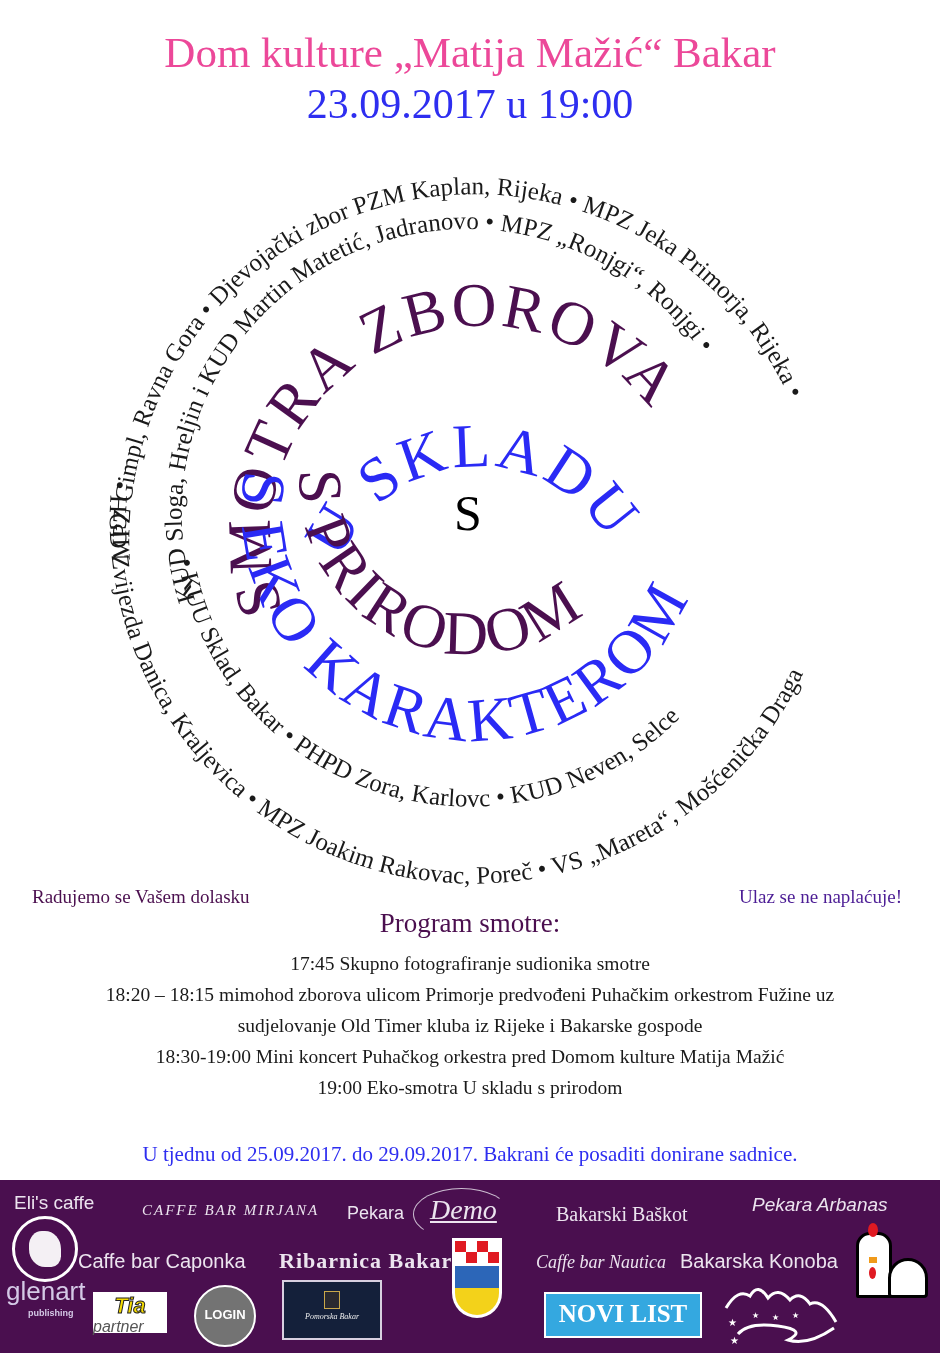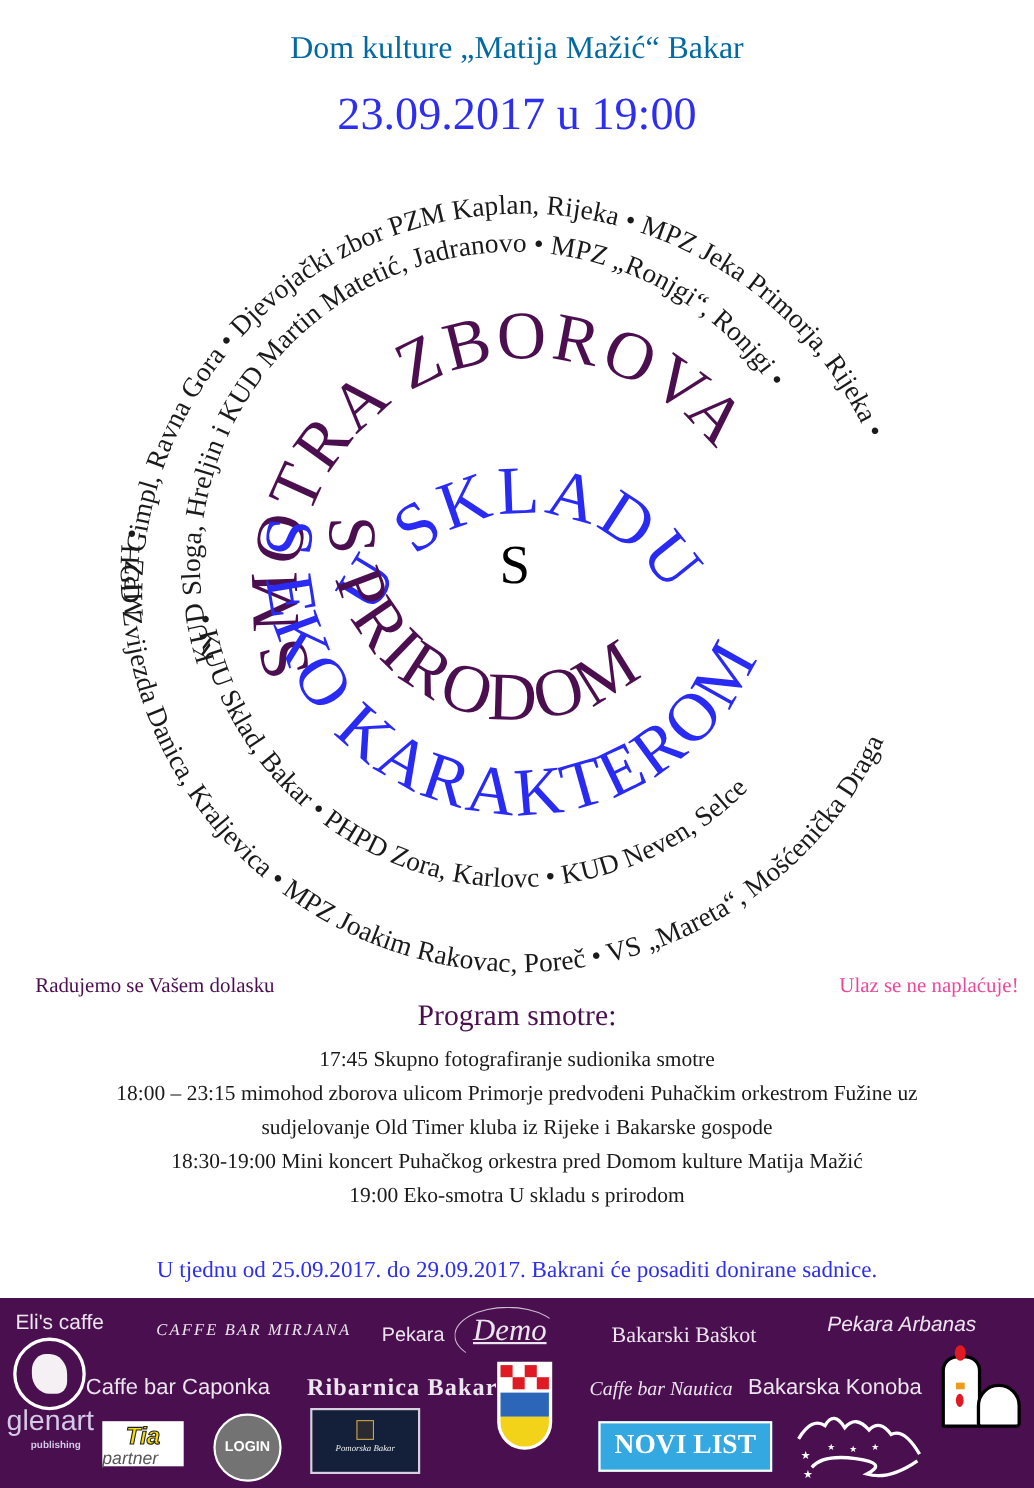--- a/index.html
+++ b/index.html
@@ -1,26 +1,26 @@
 <!DOCTYPE html>
 <html><head>
   <meta charset="utf-8">
   <style>
     html, body { margin: 0; padding: 0; background: #ffffff; }
     body { width: 940px; height: 1353px; position: relative; overflow: hidden; font-family: "Liberation Serif", "DejaVu Serif", serif; }
     .abs { position: absolute; }
-    .venue { left: 0; width: 940px; top: 28px; text-align: center; font-size: 29px; color: #0369a1; }
+    .venue { left: 0; width: 940px; top: 28px; text-align: center; font-size: 43px; color: #ec4899; }
     .datetime { left: 0; width: 940px; top: 80px; text-align: center; font-size: 42px; color: #2e2ef0; }
     svg.circle { position: absolute; left: 0; top: 130px; }
     .ring-text { font-family: "Liberation Serif", serif; font-size: 25px; fill: #1a1a1a; }
     .big-purple { font-family: "Liberation Serif", serif; font-size: 62px; fill: #4b0f4f; letter-spacing: 3px; }
     .big-blue { font-family: "Liberation Serif", serif; font-size: 62px; fill: #2a2af5; letter-spacing: 3px; }
     .center-s { font-family: "Liberation Serif", serif; font-size: 50px; fill: #000; }
     .welcome { left: 32px; top: 886px; font-size: 19px; color: #4b0f4f; }
-    .free { right: 14px; top: 886px; font-size: 19px; color: #ec4899; }
+    .free { right: 38px; top: 886px; font-size: 19px; color: #4c1d95; }
     .prog-title { left: 0; width: 940px; top: 908px; text-align: center; font-size: 27px; color: #4b0f4f; }
     .prog-list { left: 20px; width: 900px; top: 948px; text-align: center; font-size: 19.5px; color: #1a1a1a; line-height: 31px; }
     .prog-list div { margin: 0; }
     .notice { left: 0; width: 940px; top: 1142px; text-align: center; font-size: 21px; color: #2e2ef0; }
     .sponsors { left: 0; top: 1180px; width: 940px; height: 173px; background: #4a0f4f; }
     .sp { position: absolute; color: #ece4ef; white-space: nowrap; }
     .sans { font-family: "Liberation Sans", "DejaVu Sans", sans-serif; }
     .serif { font-family: "Liberation Serif", "DejaVu Serif", serif; }
     .logo-box { position: absolute; }
   </style>
@@ -75,21 +75,21 @@
 
   <text class="center-s" x="468" y="530" text-anchor="middle">S</text>
 </svg>
 
 <div class="abs welcome">Radujemo se Vašem dolasku</div>
 <div class="abs free">Ulaz se ne naplaćuje!</div>
 
 <div class="abs prog-title">Program  smotre:</div>
 <div class="abs prog-list">
   <div>17:45 Skupno fotografiranje sudionika smotre</div>
-  <div>18:00 – 23:15 mimohod zborova ulicom Primorje predvođeni Puhačkim orkestrom Fužine uz</div>
+  <div>18:20 – 18:15 mimohod zborova ulicom Primorje predvođeni Puhačkim orkestrom Fužine uz</div>
   <div>sudjelovanje Old Timer kluba iz Rijeke i Bakarske gospode</div>
   <div>18:30-19:00 Mini koncert Puhačkog orkestra pred Domom kulture Matija Mažić</div>
   <div>19:00 Eko-smotra U skladu s prirodom</div>
 </div>
 
 <div class="abs notice">U tjednu od 25.09.2017. do 29.09.2017.  Bakrani će posaditi donirane sadnice.</div>
 
 <div class="abs sponsors">
   <div class="sp sans" style="left:14px; top:12px; font-size:19px;">Eli's caffe</div>
   <div class="sp serif" style="left:142px; top:22px; font-size:15px; letter-spacing:2px; font-style:italic;">CAFFE BAR MIRJANA</div>

